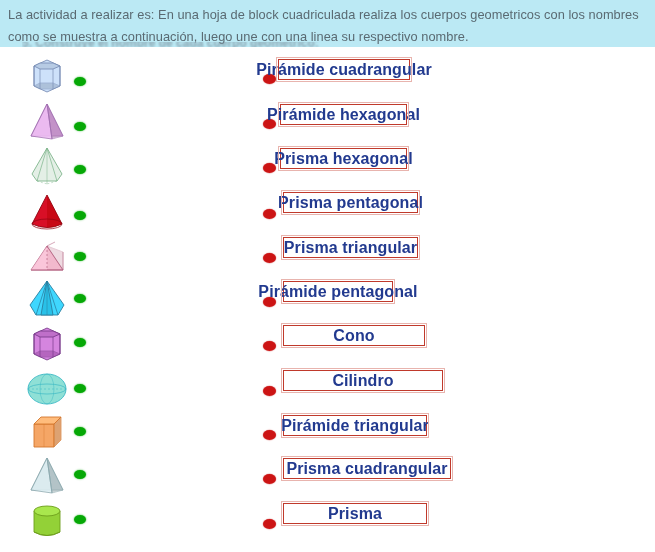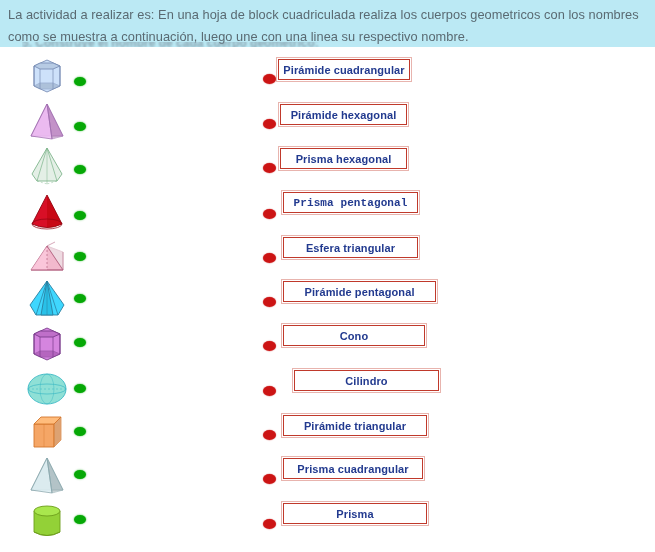--- a/index.html
+++ b/index.html
@@ -78,21 +78,21 @@
   }
 
   
   .name-box{
     position:absolute;
     border:1px solid #c0392b;
     outline:1px solid #e8b4ae;
     outline-offset:1px;
     background:#fff;
     color:#223a8f;
-    font-size:11px;
+    font-size:16px;
     font-weight:bold;
     display:flex; align-items:center; justify-content:center;
     height:21px;
     letter-spacing:.1px;
     white-space:nowrap;
   }
 </style>
 </head>
 <body>
 
@@ -240,30 +240,30 @@
       <div class="green-dot" style="left: 74px; top: 468px; position: absolute;"></div>
     </div>
   <div id="names-layer">
       <div class="red-dot" style="left: 263px; top: 27px; position: absolute;"></div>
       <div class="name-box" style="left: 278px; width: 132px; top: 12px;">Pirámide cuadrangular</div>
       <div class="red-dot" style="left: 263px; top: 72px; position: absolute;"></div>
       <div class="name-box" style="left: 280px; width: 127px; top: 57px;">Pirámide hexagonal</div>
       <div class="red-dot" style="left: 263px; top: 116px; position: absolute;"></div>
       <div class="name-box" style="left: 280px; width: 127px; top: 101px; text-align: right;">Prisma hexagonal</div>
       <div class="red-dot" style="left: 263px; top: 162px; position: absolute;"></div>
-      <div class="name-box" style="left: 283px; width: 135px; top: 145px; font-family: Liberation Mono, monospace;">Prisma pentagonal</div>
+      <div class="name-box" style="left: 283px; width: 135px; top: 145px;">Prisma pentagonal</div>
       <div class="red-dot" style="left: 263px; top: 206px; position: absolute;"></div>
-      <div class="name-box" style="left: 283px; width: 135px; top: 190px;">Esfera triangular</div>
+      <div class="name-box" style="left: 283px; width: 135px; top: 190px;">Prisma triangular</div>
       <div class="red-dot" style="left: 263px; top: 250px; position: absolute;"></div>
-      <div class="name-box" style="left: 283px; width: 153px; top: 234px;">Pirámide pentagonal</div>
+      <div class="name-box" style="left: 283px; width: 110px; top: 234px;">Pirámide pentagonal</div>
       <div class="red-dot" style="left: 263px; top: 294px; position: absolute;"></div>
       <div class="name-box" style="left: 283px; width: 142px; top: 278px;">Cono</div>
       <div class="red-dot" style="left: 263px; top: 339px; position: absolute;"></div>
-      <div class="name-box" style="left: 294px; width: 145px; top: 323px; text-align: right;">Cilindro</div>
+      <div class="name-box" style="left: 283px; width: 160px; top: 323px; text-align: right;">Cilindro</div>
       <div class="red-dot" style="left: 263px; top: 383px; position: absolute;"></div>
       <div class="name-box" style="left: 283px; width: 144px; top: 368px;">Pirámide triangular</div>
       <div class="red-dot" style="left: 263px; top: 427px; position: absolute;"></div>
-      <div class="name-box" style="left: 283px; width: 140px; top: 411px;">Prisma cuadrangular</div>
+      <div class="name-box" style="left: 283px; width: 168px; top: 411px;">Prisma cuadrangular</div>
       <div class="red-dot" style="left: 263px; top: 472px; position: absolute;"></div>
       <div class="name-box" style="left: 283px; width: 144px; top: 456px;">Prisma</div>
     </div>
 
 </div>
 
 </body></html>

